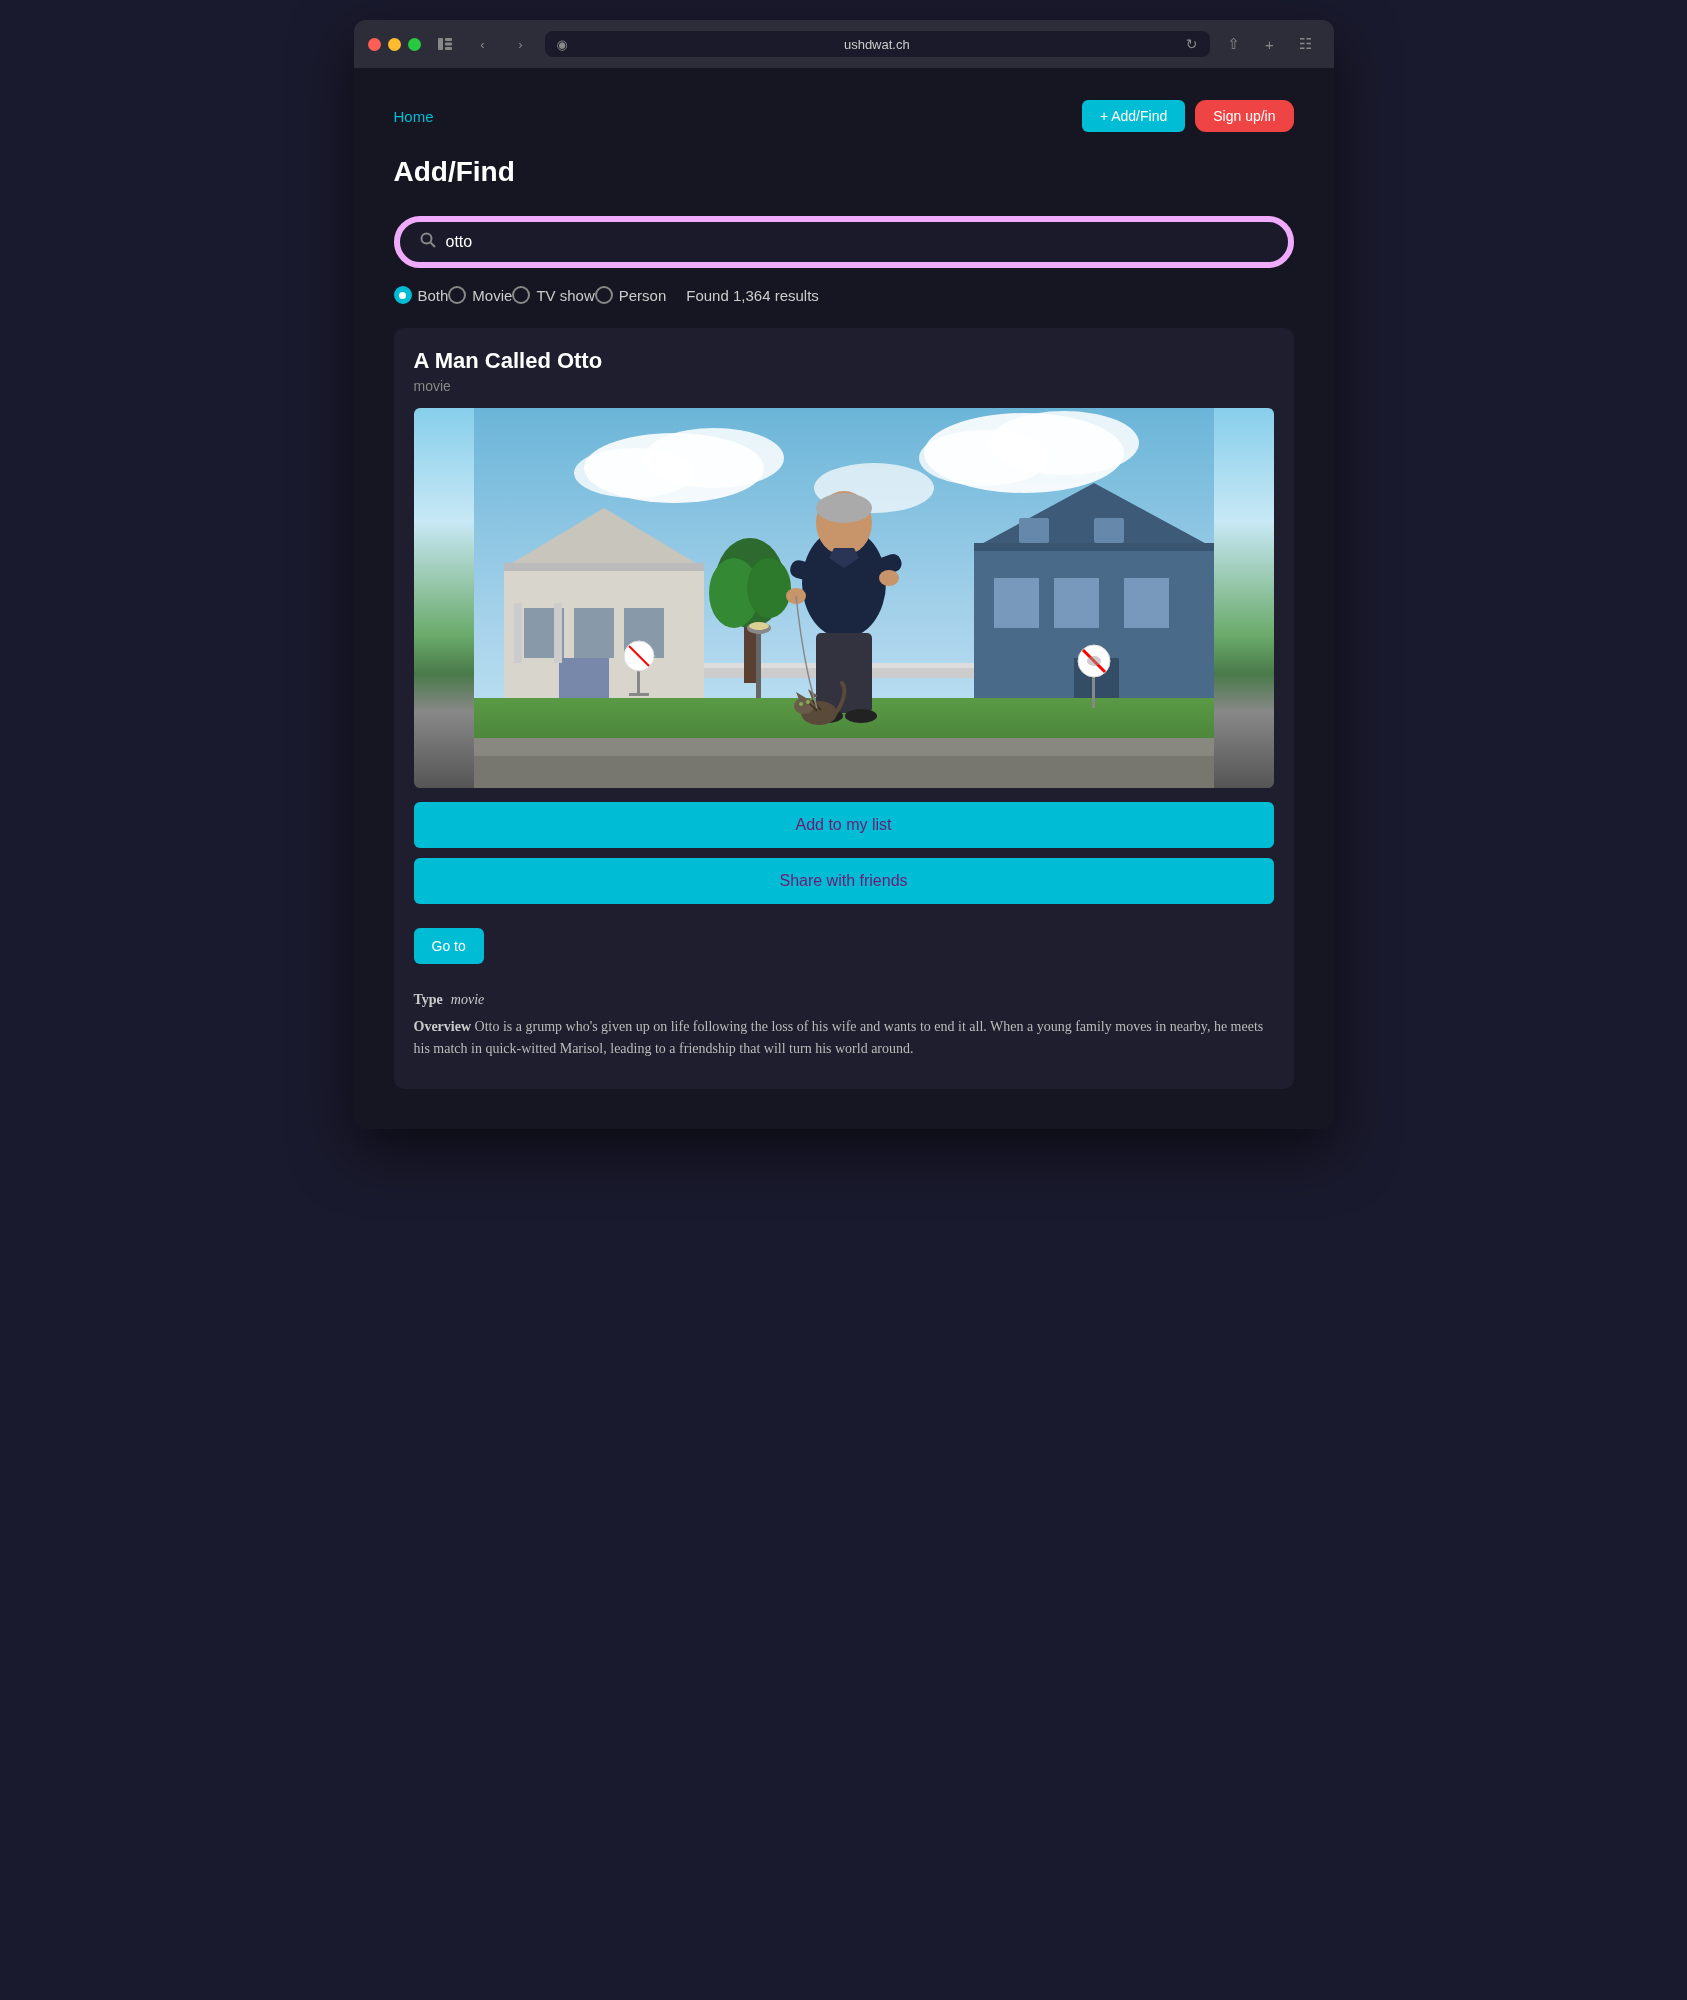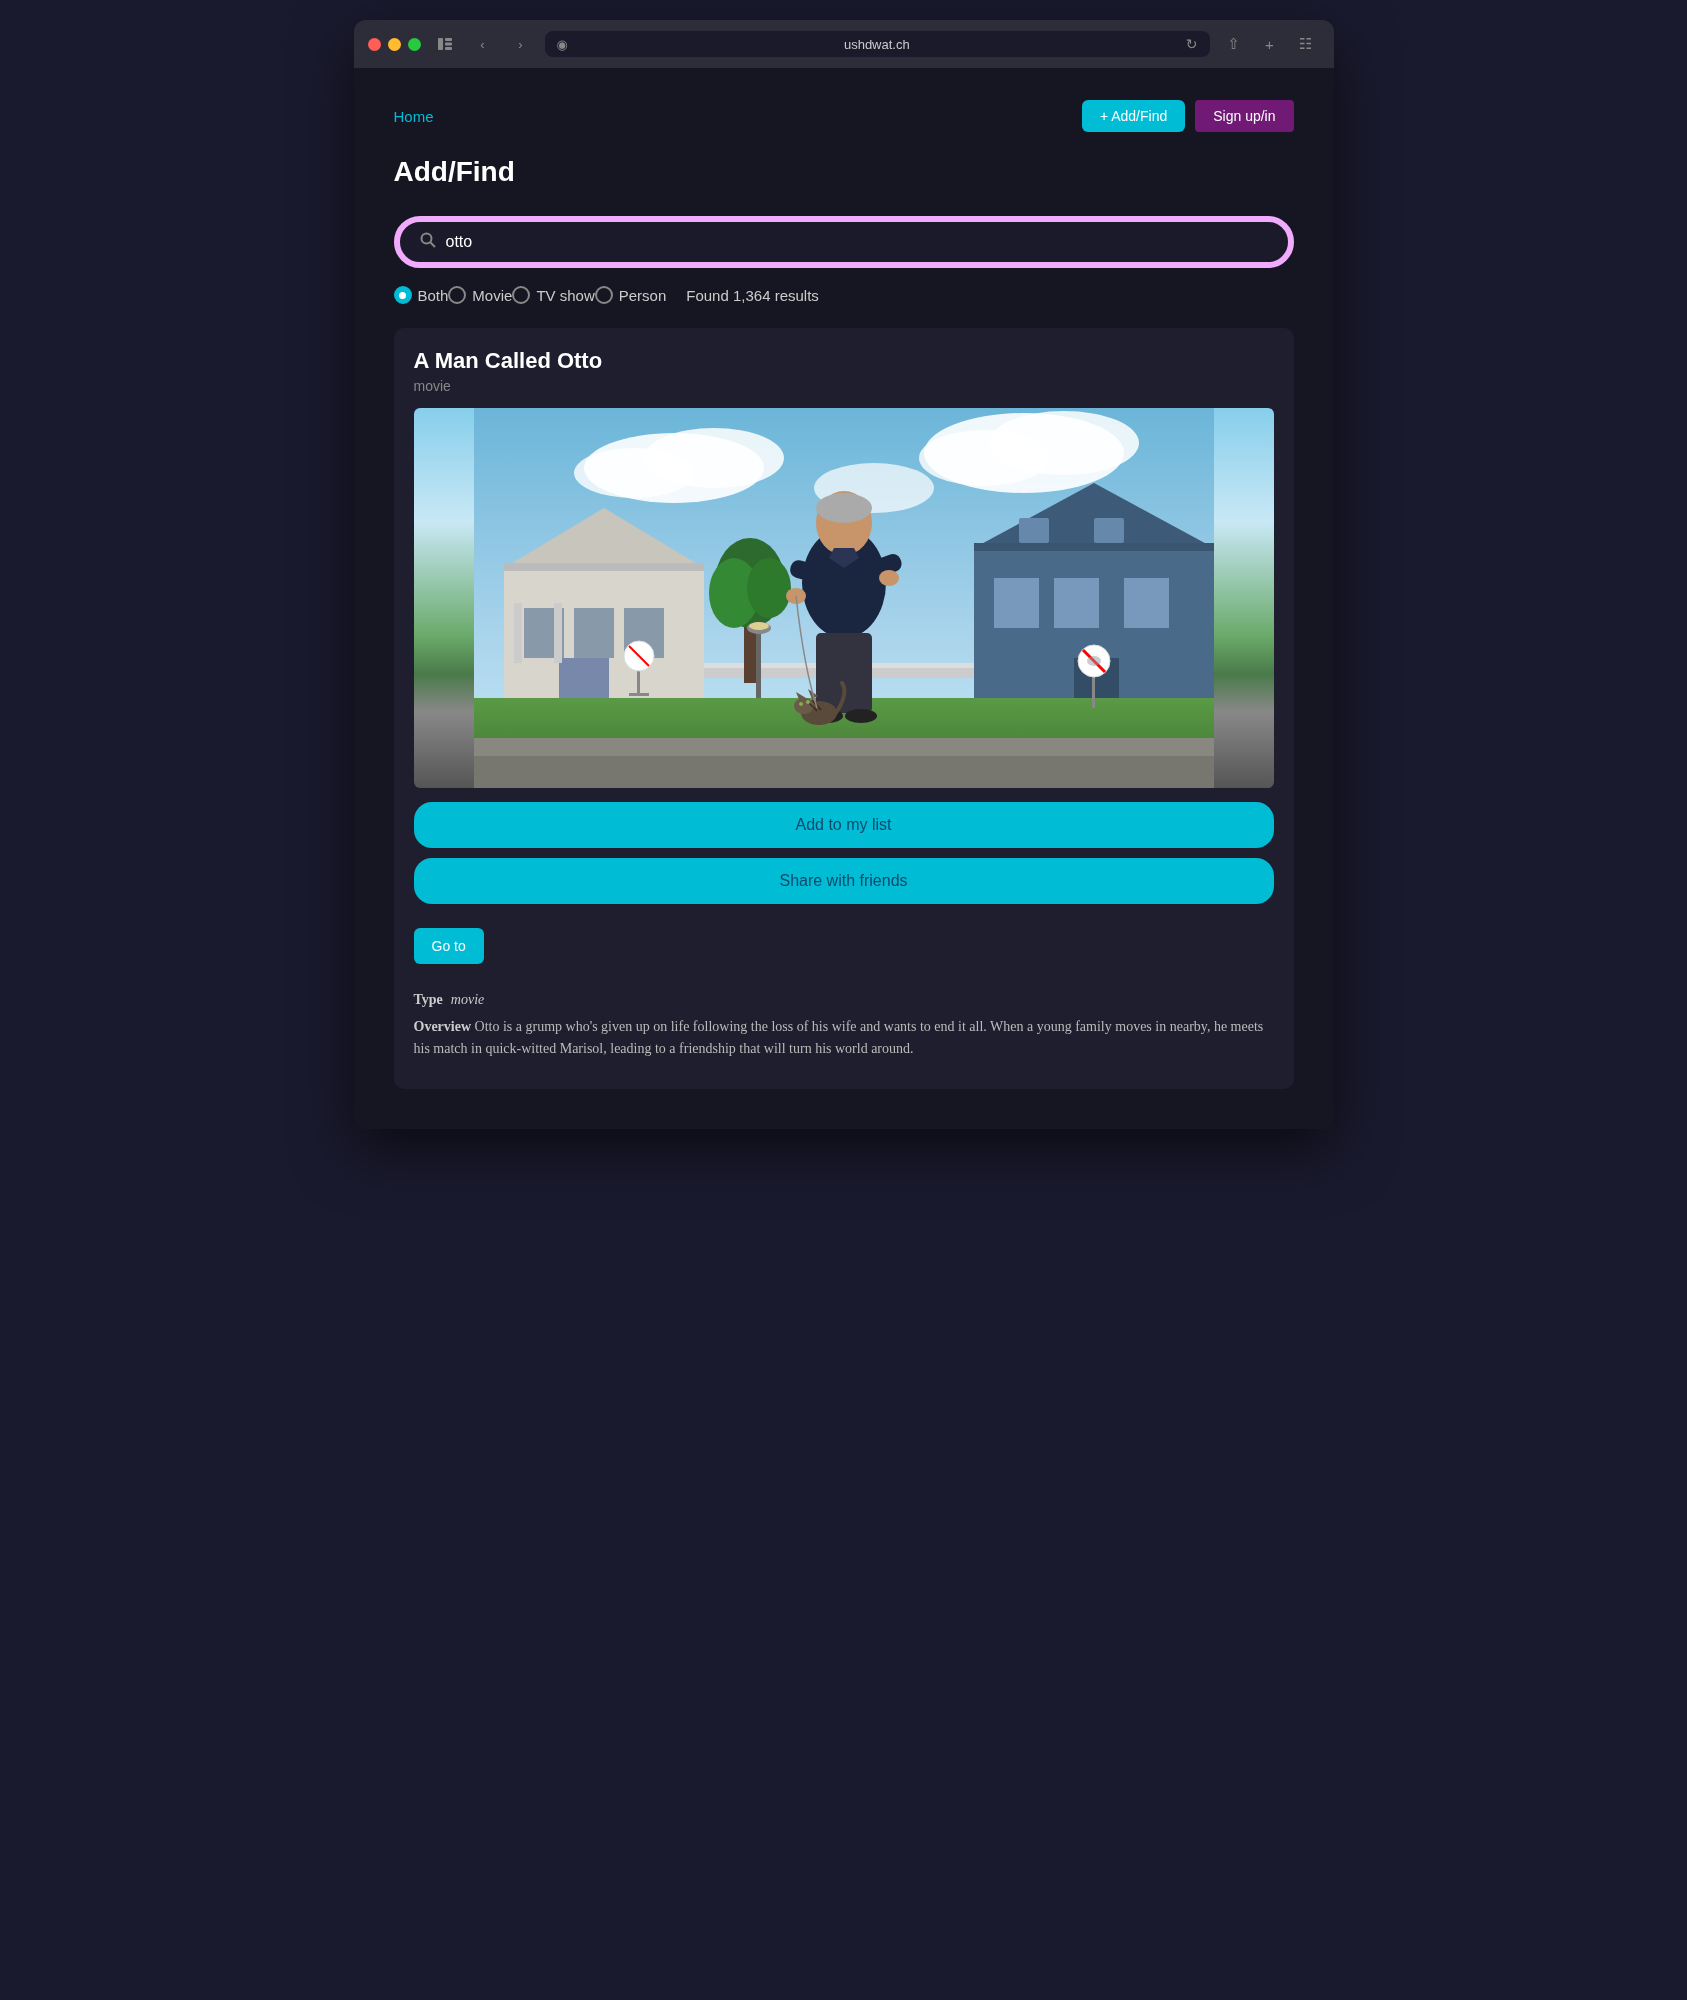--- a/index.html
+++ b/index.html
@@ -147,24 +147,24 @@
       color: #fff;
       border: none;
       border-radius: 6px;
       padding: 8px 18px;
       font-size: 14px;
       font-weight: 500;
       cursor: pointer;
     }
 
     .btn-secondary {
-      background: #701a75;
+      background: #ef4444;
       color: #fff;
       border: none;
-      border-radius: 4px;
+      border-radius: 11px;
       padding: 8px 18px;
       font-size: 14px;
       font-weight: 500;
       cursor: pointer;
     }
 
     .page-title {
       color: #fff;
       font-size: 28px;
       font-weight: 700;
@@ -287,23 +287,23 @@
 
     
     .poster-svg {
       width: 100%;
       height: 100%;
     }
 
     .action-btn {
       width: 100%;
       background: #00bcd4;
-      color: #0c4a6e;
-      border: none;
-      border-radius: 18px;
+      color: #701a75;
+      border: none;
+      border-radius: 6px;
       padding: 14px;
       font-size: 16px;
       font-weight: 500;
       cursor: pointer;
       margin-bottom: 10px;
       text-align: center;
     }
 
     .goto-btn {
       background: #00bcd4;

